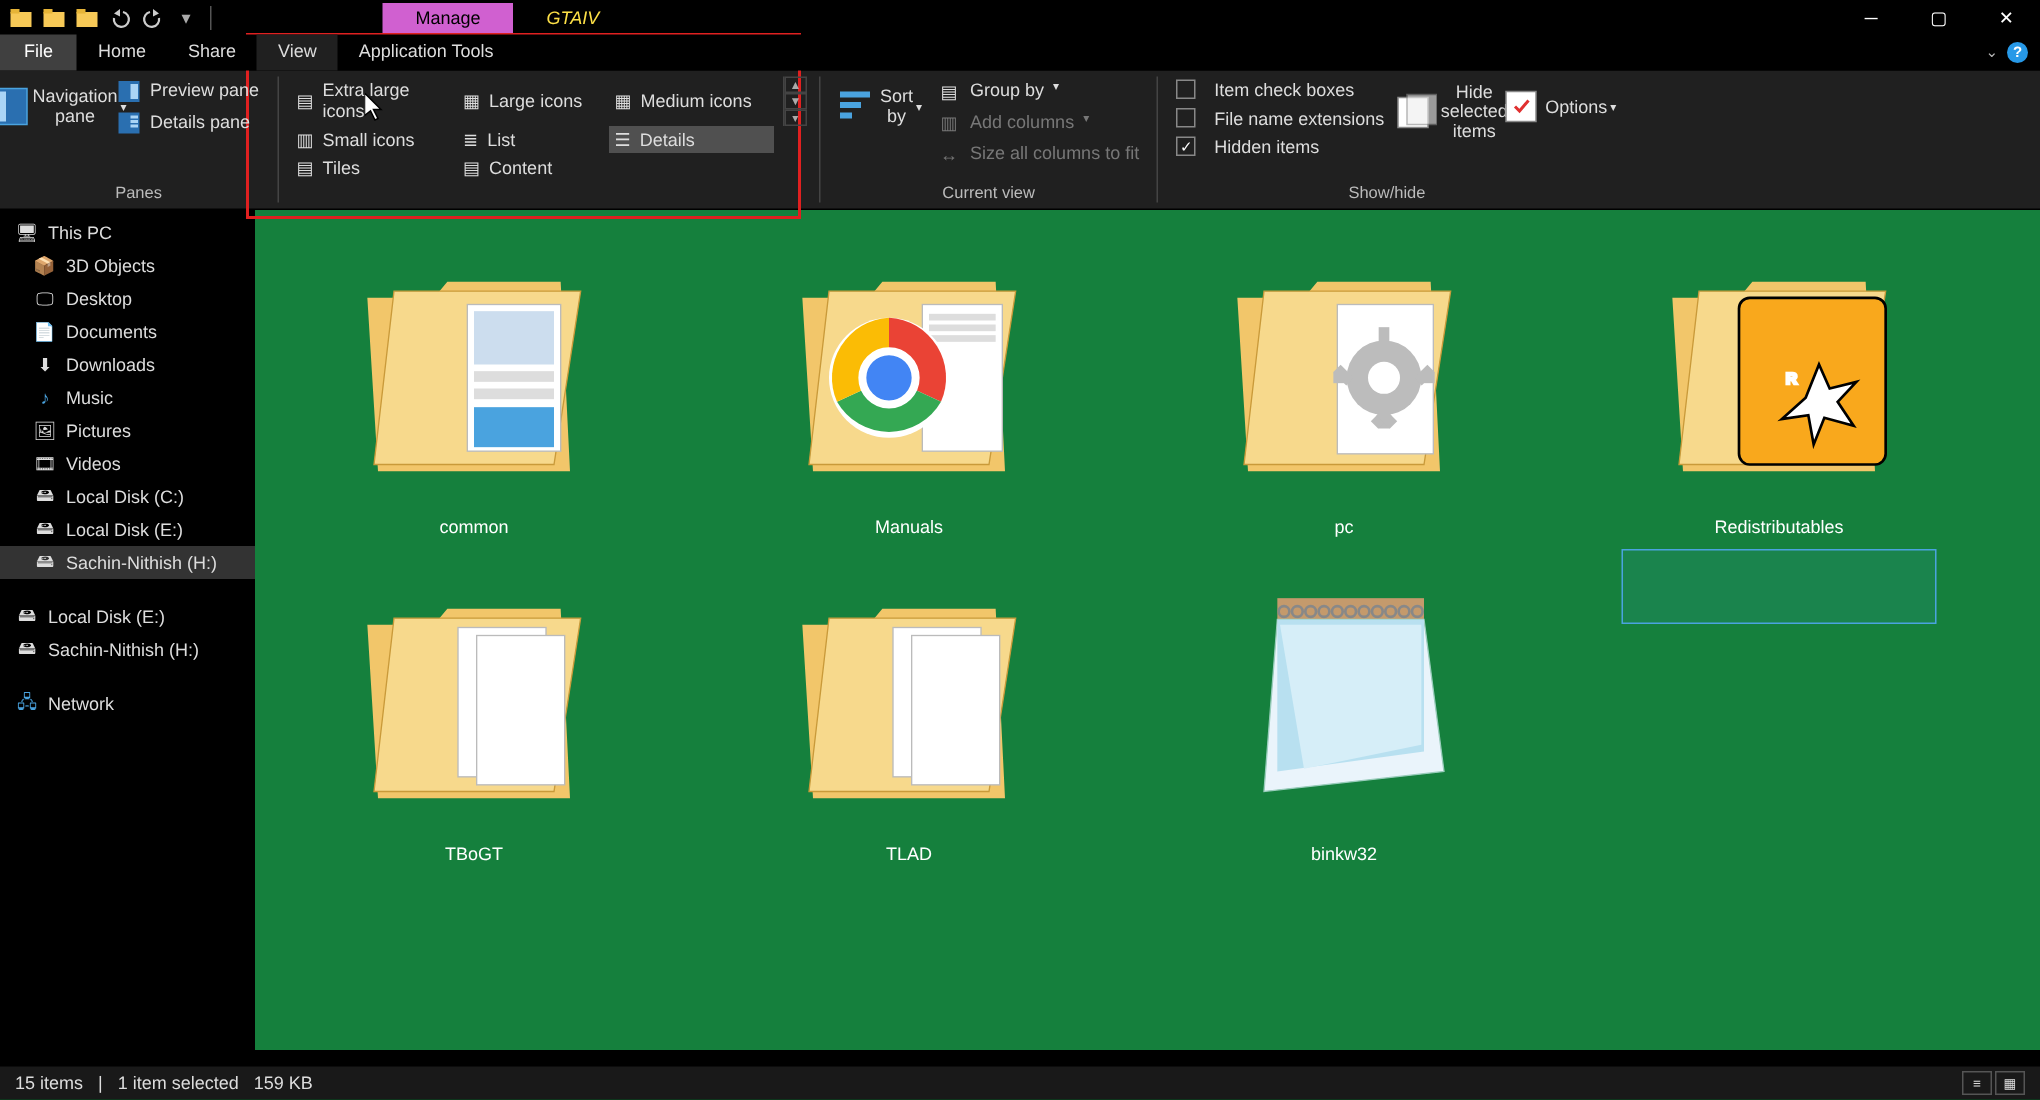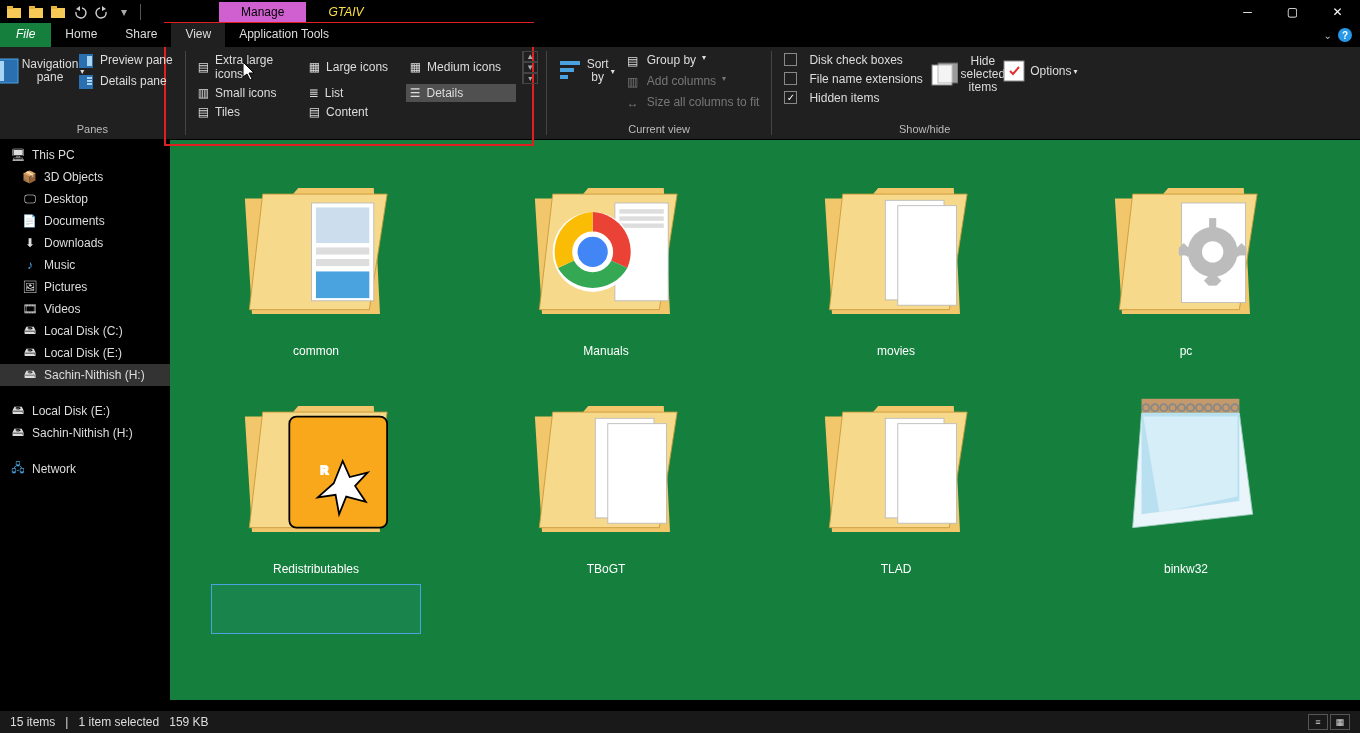--- a/index.html
+++ b/index.html
@@ -2,30 +2,30 @@
 <html><head>
 <meta charset="utf-8">
 <style>
 * { margin: 0; padding: 0; box-sizing: border-box; font-family: "Segoe UI", sans-serif; font-size: 12px; }
 body { background: #000; color: #fff; width: 1360px; height: 733px; overflow: hidden; position: relative; }
 
 
 .titlebar { height: 23px; background: #000; display: flex; align-items: center; }
 .titlebar .qat { display: flex; align-items: center; gap: 2px; padding-left: 4px; }
 .titlebar .qat-icon { width: 20px; height: 20px; display:flex; align-items:center; justify-content:center; }
-.titlebar .tabs-title { display: flex; margin-left: 74px; }
+.titlebar .tabs-title { display: flex; margin-left: 110px; }
 .ctx-tab { padding: 3px 22px; color: #fff; }
 .ctx-tab.manage { background: #d060d0; color:#000; }
 .ctx-tab.gta { color:#fde047;font-style:italic; }
 .window-controls { margin-left: auto; display: flex; }
 .window-controls div { width: 45px; height: 23px; display:flex; align-items:center; justify-content:center; color:#fff; }
 
 
 .tabstrip { height: 24px; background: #000; display: flex; align-items:stretch; position:relative; }
-.file-tab { background: #15803d; color:#fff; padding: 4px 16px; font-style: italic; }
+.file-tab { background: #404040; color:#fff; padding: 4px 16px; }
 .tab { padding: 4px 14px; color:#ddd; }
 .tab.view { background:#202020; }
 .help-icon { margin-left:auto; display:flex; align-items:center; padding-right:8px; gap:6px;}
 .collapse-caret { color:#bbb; font-size:10px;}
 .question { width:14px;height:14px;border-radius:50%;background:#2799e8;color:#fff;display:flex;align-items:center;justify-content:center;font-size:10px;font-weight:bold;}
 
 
 .ribbon { height: 93px; background: #202020; display:flex; align-items:stretch; border-bottom:1px solid #000;}
 .ribbon-group { padding: 4px 8px 2px 8px; display:flex; flex-direction:column; justify-content:space-between; position:relative;}
 .ribbon-group .group-content { display:flex; gap:6px; align-items:flex-start; flex:1;}
@@ -253,21 +253,21 @@
     </div>
     <div class="group-label">Current view</div>
   </div>
   <div class="sep"></div>
 
   <div class="ribbon-group">
     <div class="group-content">
       <div class="col">
         <div class="small-btn">
             <span class="chk"></span>
-            <span>Disk check boxes</span>
+            <span>Item check boxes</span>
           </div>
         <div class="small-btn">
             <span class="chk"></span>
             <span>File name extensions</span>
           </div>
         <div class="small-btn">
             <span class="chk">✓</span>
             <span>Hidden items</span>
           </div>
       </div>
@@ -385,31 +385,20 @@
             <circle cx="85" cy="100" r="45" fill="#fff"></circle>
             <path d="M85 55 A45 45 0 0 1 124 118 L85 100 Z" fill="#ea4335"></path>
             <path d="M124 118 A45 45 0 0 1 46 118 L85 100 Z" fill="#34a853"></path>
             <path d="M46 118 A45 45 0 0 1 85 55 L85 100 Z" fill="#fbbc05"></path>
             <circle cx="85" cy="100" r="22" fill="#4285f4"></circle>
             <circle cx="85" cy="100" r="16" fill="#fff" opacity="0"></circle>
             <circle cx="85" cy="100" r="20" fill="none" stroke="#fff" stroke-width="6"></circle>
   </svg>
         </div>
         <div class="label">Manuals</div>
-      </div>
-      <div class="item">
-        <div class="thumb">
-          <svg class="folder-svg" viewBox="0 0 200 180">
-    <path d="M20 40 L70 40 L80 28 L165 28 L172 170 L28 170 Z" fill="#f2c66a"></path>
-    <path d="M40 35 L180 35 L160 165 L25 165 Z" fill="#f7d98c" stroke="#c99a3a"></path>
-    <rect x="88" y="42" width="66" height="112" fill="#fff" stroke="#bbb"></rect>
-            <rect x="102" y="48" width="66" height="112" fill="#fff" stroke="#bbb"></rect>
-  </svg>
-        </div>
-        <div class="label">movies</div>
       </div>
       <div class="item">
         <div class="thumb">
           <svg class="folder-svg" viewBox="0 0 200 180">
     <path d="M20 40 L70 40 L80 28 L165 28 L172 170 L28 170 Z" fill="#f2c66a"></path>
     <path d="M40 35 L180 35 L160 165 L25 165 Z" fill="#f7d98c" stroke="#c99a3a"></path>
     <rect x="95" y="45" width="72" height="112" fill="#fff" stroke="#bbb"></rect>
             <g transform="translate(130,100)">
               <circle r="28" fill="#bcbcbc"></circle>
               <circle r="12" fill="#fff"></circle>

